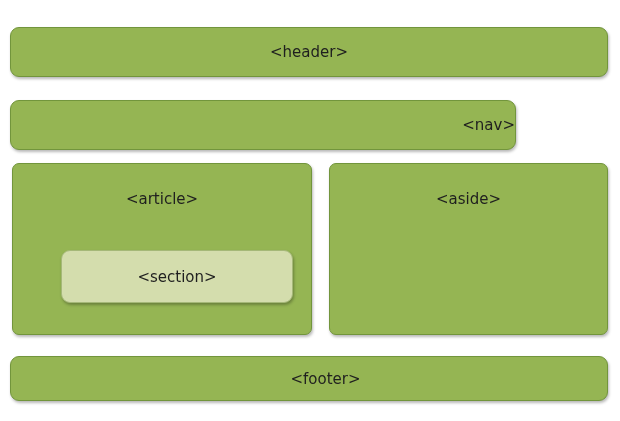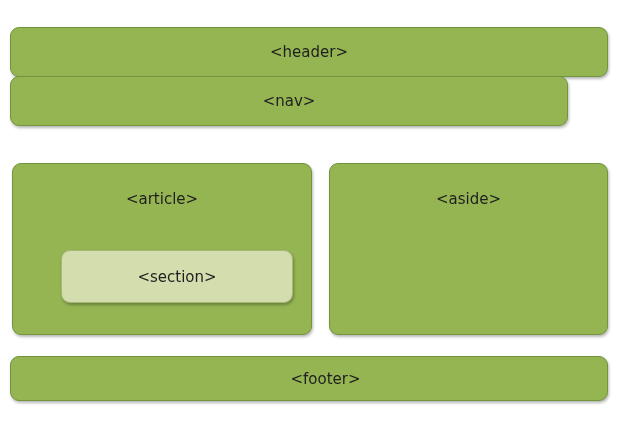--- a/index.html
+++ b/index.html
@@ -29,28 +29,29 @@
       color:var(--text);
       font-size:15px;
       display:flex;
       align-items:center;
       justify-content:center;
       text-align:center;
     }
     .box.top-label{
       align-items:flex-start;
       padding-top:26px;
+      border-radius:7px;
     }
     .label{
       display:inline-block;
       line-height:1.2;
       white-space:nowrap;
     }
     #header-box{left:10px;top:27px;width:598px;height:50px;}
-    #nav-box{left:10px;top:76px;width:558px;height:50px;}
+    #nav-box{left:10px;top:100px;width:506px;height:50px;justify-content:flex-end;}
     #article-box{left:12px;top:163px;width:300px;height:172px;}
     #aside-box{left:329px;top:163px;width:279px;height:172px;}
     #section-box{
       left:48px;top:86px;width:232px;height:53px;
       background:var(--section-fill);
       border-color:var(--section-border);
     }
     #footer-box{left:10px;top:356px;width:598px;height:45px;padding-left:33px;}
   </style>
 </head>

